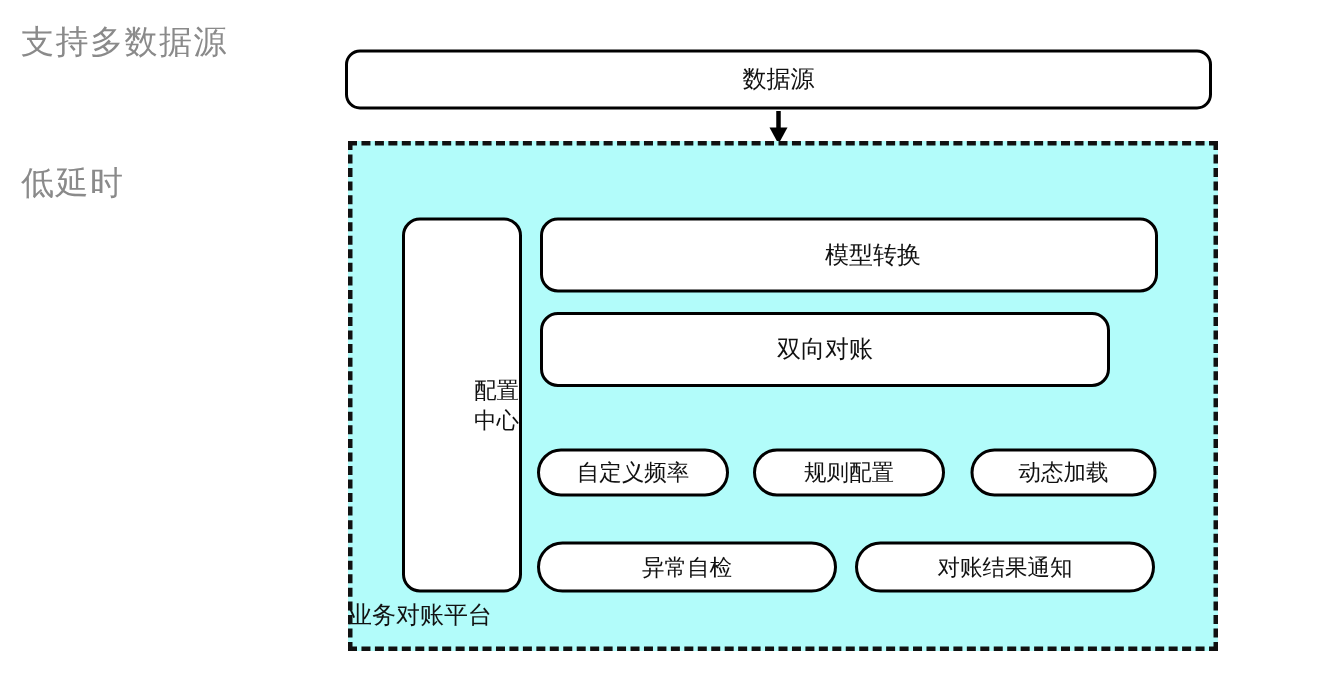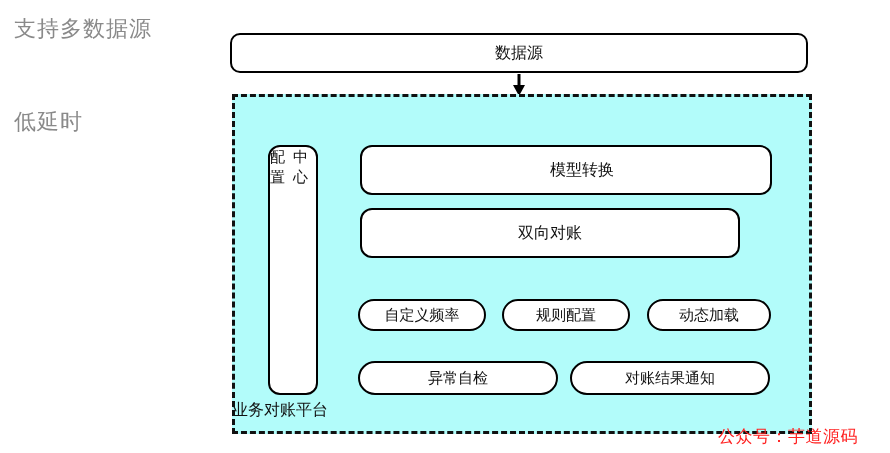--- a/index.html
+++ b/index.html
@@ -72,29 +72,29 @@
     box-sizing: border-box;
     border: 3px dashed #111111;
     background: #b2fcfa;
   }
 
   
   #config-center {
     position: absolute;
     left: 268px;
     top: 145px;
-    width: 50px;
+    width: 80px;
     height: 250px;
     box-sizing: border-box;
     border: 2px solid #000000;
     border-radius: 12px;
     background: #ffffff;
     display: flex;
-    flex-direction: row;
-    align-items: flex-start;
+    flex-direction: column;
+    align-items: flex-end;
     justify-content: center;
     font-size: 15px;
     color: #111111;
     line-height: 1.35;
   }
 
   
   .node {
     position: absolute;
     box-sizing: border-box;
@@ -194,15 +194,14 @@
   <div class="node pill" id="node-abnormal-self-check">
     <span>异常自检</span>
   </div>
 
   <div class="node pill" id="node-recon-result-notify">
     <span>对账结果通知</span>
   </div>
 
   <div id="platform-caption">业务对账平台</div>
 
-  <div id="watermark">公众号：芋道源码</div>
 
 </div>
 
 </body></html>

